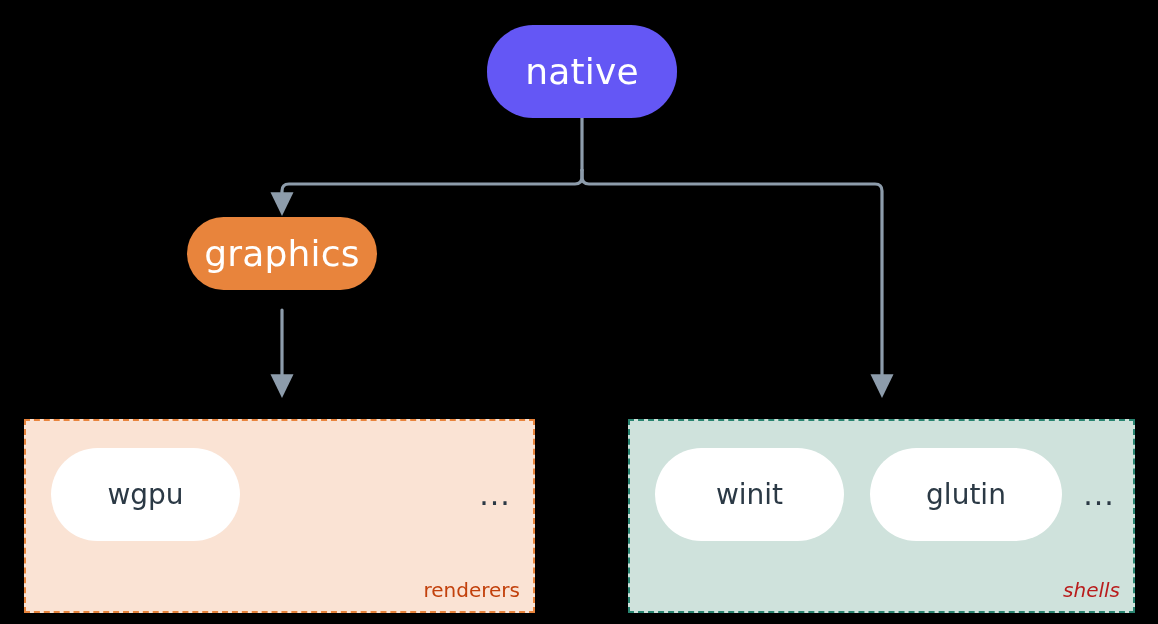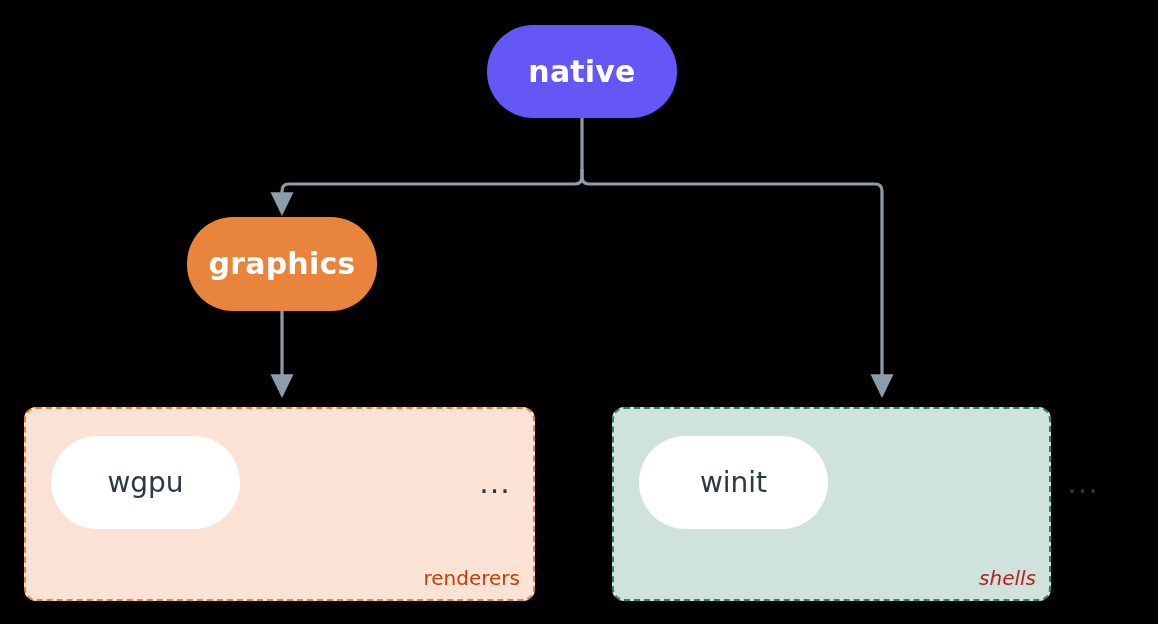--- a/index.html
+++ b/index.html
@@ -31,58 +31,59 @@
 
   
   .node {
     position: absolute;
     display: flex;
     align-items: center;
     justify-content: center;
     border-radius: 46px;
     box-sizing: border-box;
     color: #ffffff;
-    font-size: 30px;
-    font-weight: 700;
+    font-size: 36px;
+    font-weight: 400;
     letter-spacing: 0.2px;
     line-height: 1;
     white-space: nowrap;
   }
   .node-native {
     left: 487px;
     top: 25px;
     width: 190px;
     height: 93px;
   }
   .node-graphics {
     left: 187px;
     top: 217px;
     width: 190px;
-    height: 94px;
+    height: 73px;
     text-align: center;
   }
 
   
   .group {
     position: absolute;
     box-sizing: border-box;
     border-width: 2px;
     border-style: dashed;
-    border-radius: 12px;
+    border-radius: 0;
+    margin-top: 12px;
   }
   .group-renderers {
     left: 24px;
     top: 407px;
     width: 511px;
     height: 194px;
   }
   .group-shells {
-    left: 612px;
+    left: 628px;
     top: 407px;
-    width: 439px;
+    width: 507px;
     height: 194px;
   }
 
   
   .chip {
     position: absolute;
     display: flex;
     align-items: center;
     justify-content: center;
     background: #ffffff;
@@ -155,19 +156,20 @@
 
     <div class="ellipsis ellipsis-r">...</div>
 
     <div class="group-caption" style="color: #c2410c;">renderers</div>
   </div>
 
   <div class="group group-shells" style="background-color: rgb(207, 226, 220); border-color: rgb(42, 133, 113);">
 
     <div class="chip chip-a">winit</div>
 
+    <div class="chip chip-b">glutin</div>
 
     <div class="ellipsis ellipsis-s">...</div>
 
     <div class="group-caption" style="color: #b91c1c; font-style: italic;">shells</div>
   </div>
 
 </div>
 
 </body></html>

